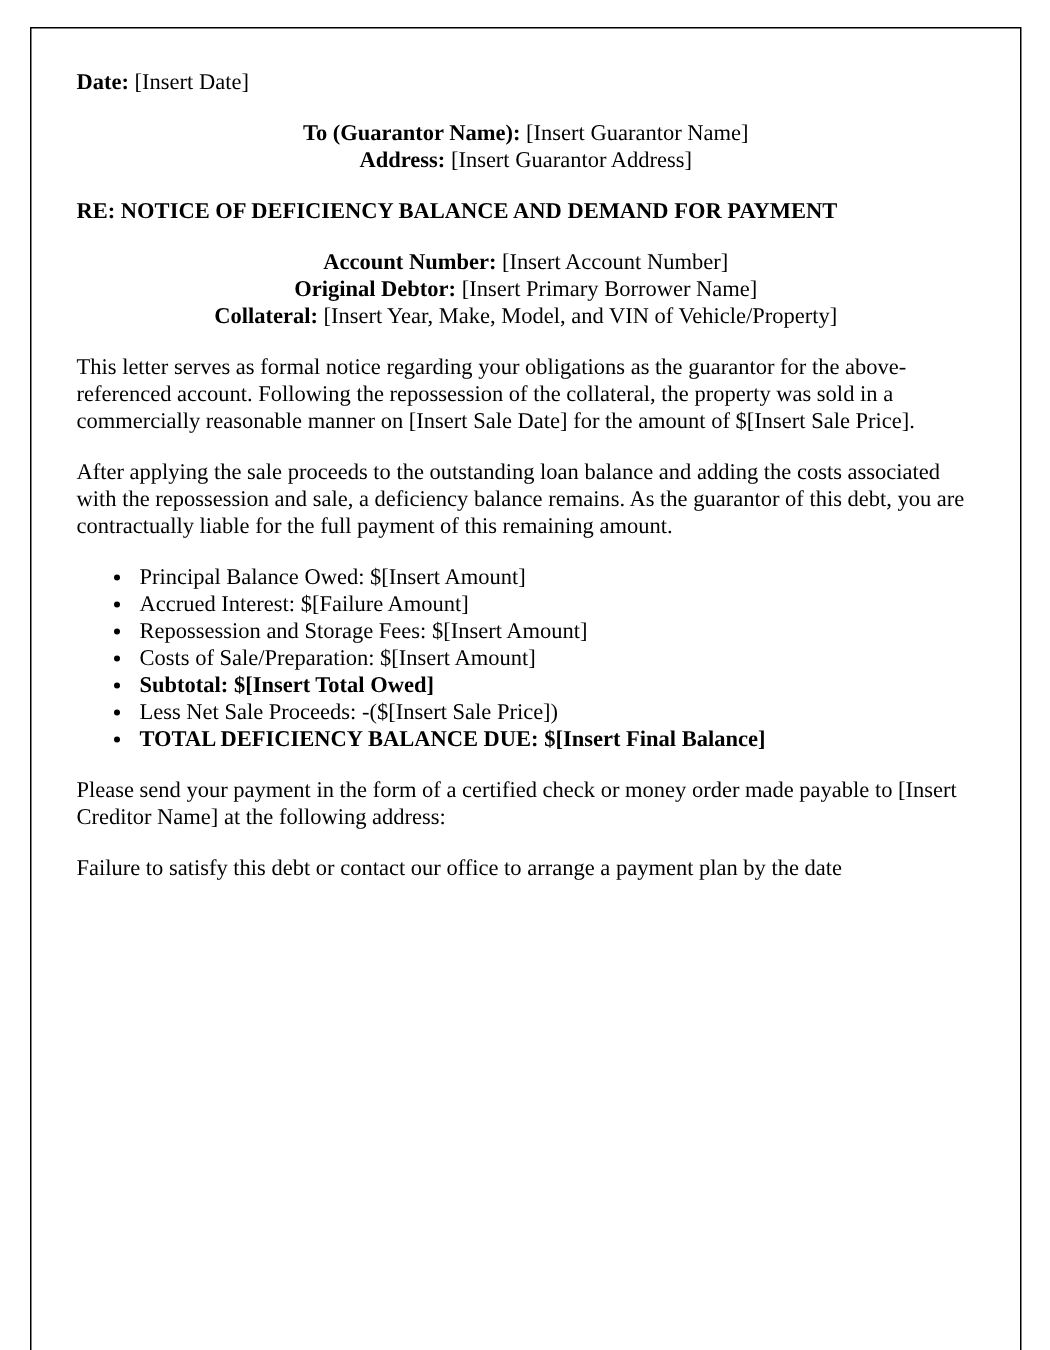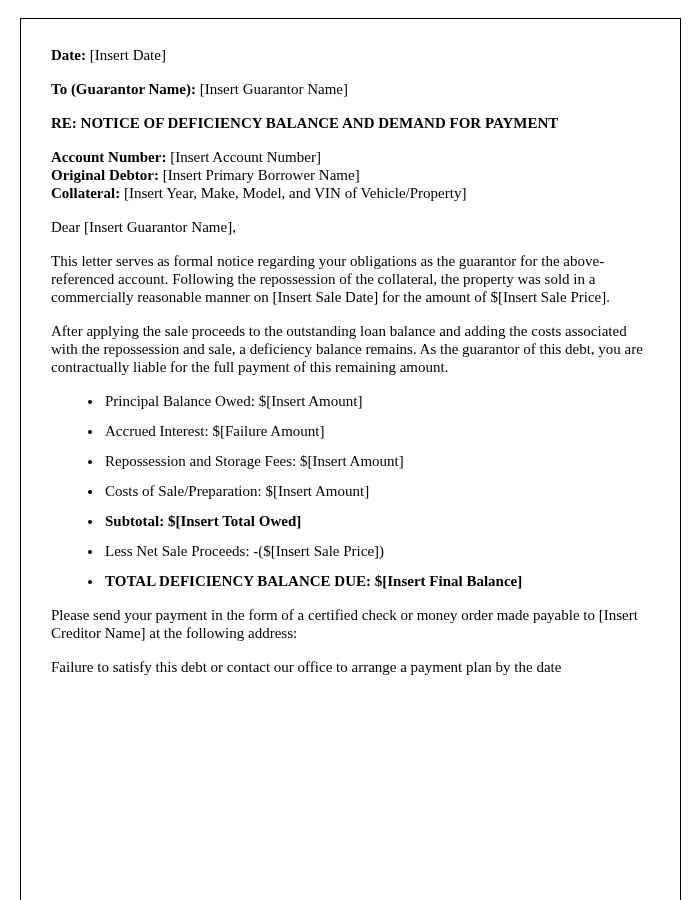--- a/index.html
+++ b/index.html
@@ -25,51 +25,51 @@
     box-sizing: border-box;
     padding: 27px 30px 30px 30px;
     background: #ffffff;
   }
   .para {
     margin: 0 0 16px 0;
     font-size: 15px;
     line-height: 18px;
   }
   .para:last-child { margin-bottom: 0; }
-  .line { display: block; }
+  .line { display: block; text-align: center; }
   strong, .bold { font-weight: bold; }
   ul.calc-list {
     margin: 0 0 16px 0;
     padding: 0 0 0 40px;
     font-size: 15px;
     line-height: 18px;
     list-style-type: disc;
   }
-  ul.calc-list li { margin: 12px; padding: 0 0 0 2px; }
+  ul.calc-list li { margin: 0; padding: 0 0 0 2px; }
 </style>
 </head>
 <body>
 
 <div class="sheet">
 
   <p class="para"><strong>Date:</strong><span> [Insert Date]</span></p>
 
   <p class="para">
     <span class="line"><strong>To (Guarantor Name):</strong><span> [Insert Guarantor Name]</span></span>
+    <span class="line"><strong>Address:</strong><span> [Insert Guarantor Address]</span></span>
   </p>
 
   <p class="para bold">RE: NOTICE OF DEFICIENCY BALANCE AND DEMAND FOR PAYMENT</p>
 
   <p class="para">
     <span class="line"><strong>Account Number:</strong><span> [Insert Account Number]</span></span>
     <span class="line"><strong>Original Debtor:</strong><span> [Insert Primary Borrower Name]</span></span>
     <span class="line"><strong>Collateral:</strong><span> [Insert Year, Make, Model, and VIN of Vehicle/Property]</span></span>
   </p>
 
-  <p class="para">Dear [Insert Guarantor Name],</p>
 
   <p class="para">This letter serves as formal notice regarding your obligations as the guarantor for the above-referenced account. Following the repossession of the collateral, the property was sold in a commercially reasonable manner on [Insert Sale Date] for the amount of $[Insert Sale Price].</p>
 
   <p class="para">After applying the sale proceeds to the outstanding loan balance and adding the costs associated with the repossession and sale, a deficiency balance remains. As the guarantor of this debt, you are contractually liable for the full payment of this remaining amount.</p>
 
 
   <ul class="calc-list">
     <li>Principal Balance Owed: $[Insert Amount]</li>
     <li>Accrued Interest: $[Failure Amount]</li>
     <li>Repossession and Storage Fees: $[Insert Amount]</li>

